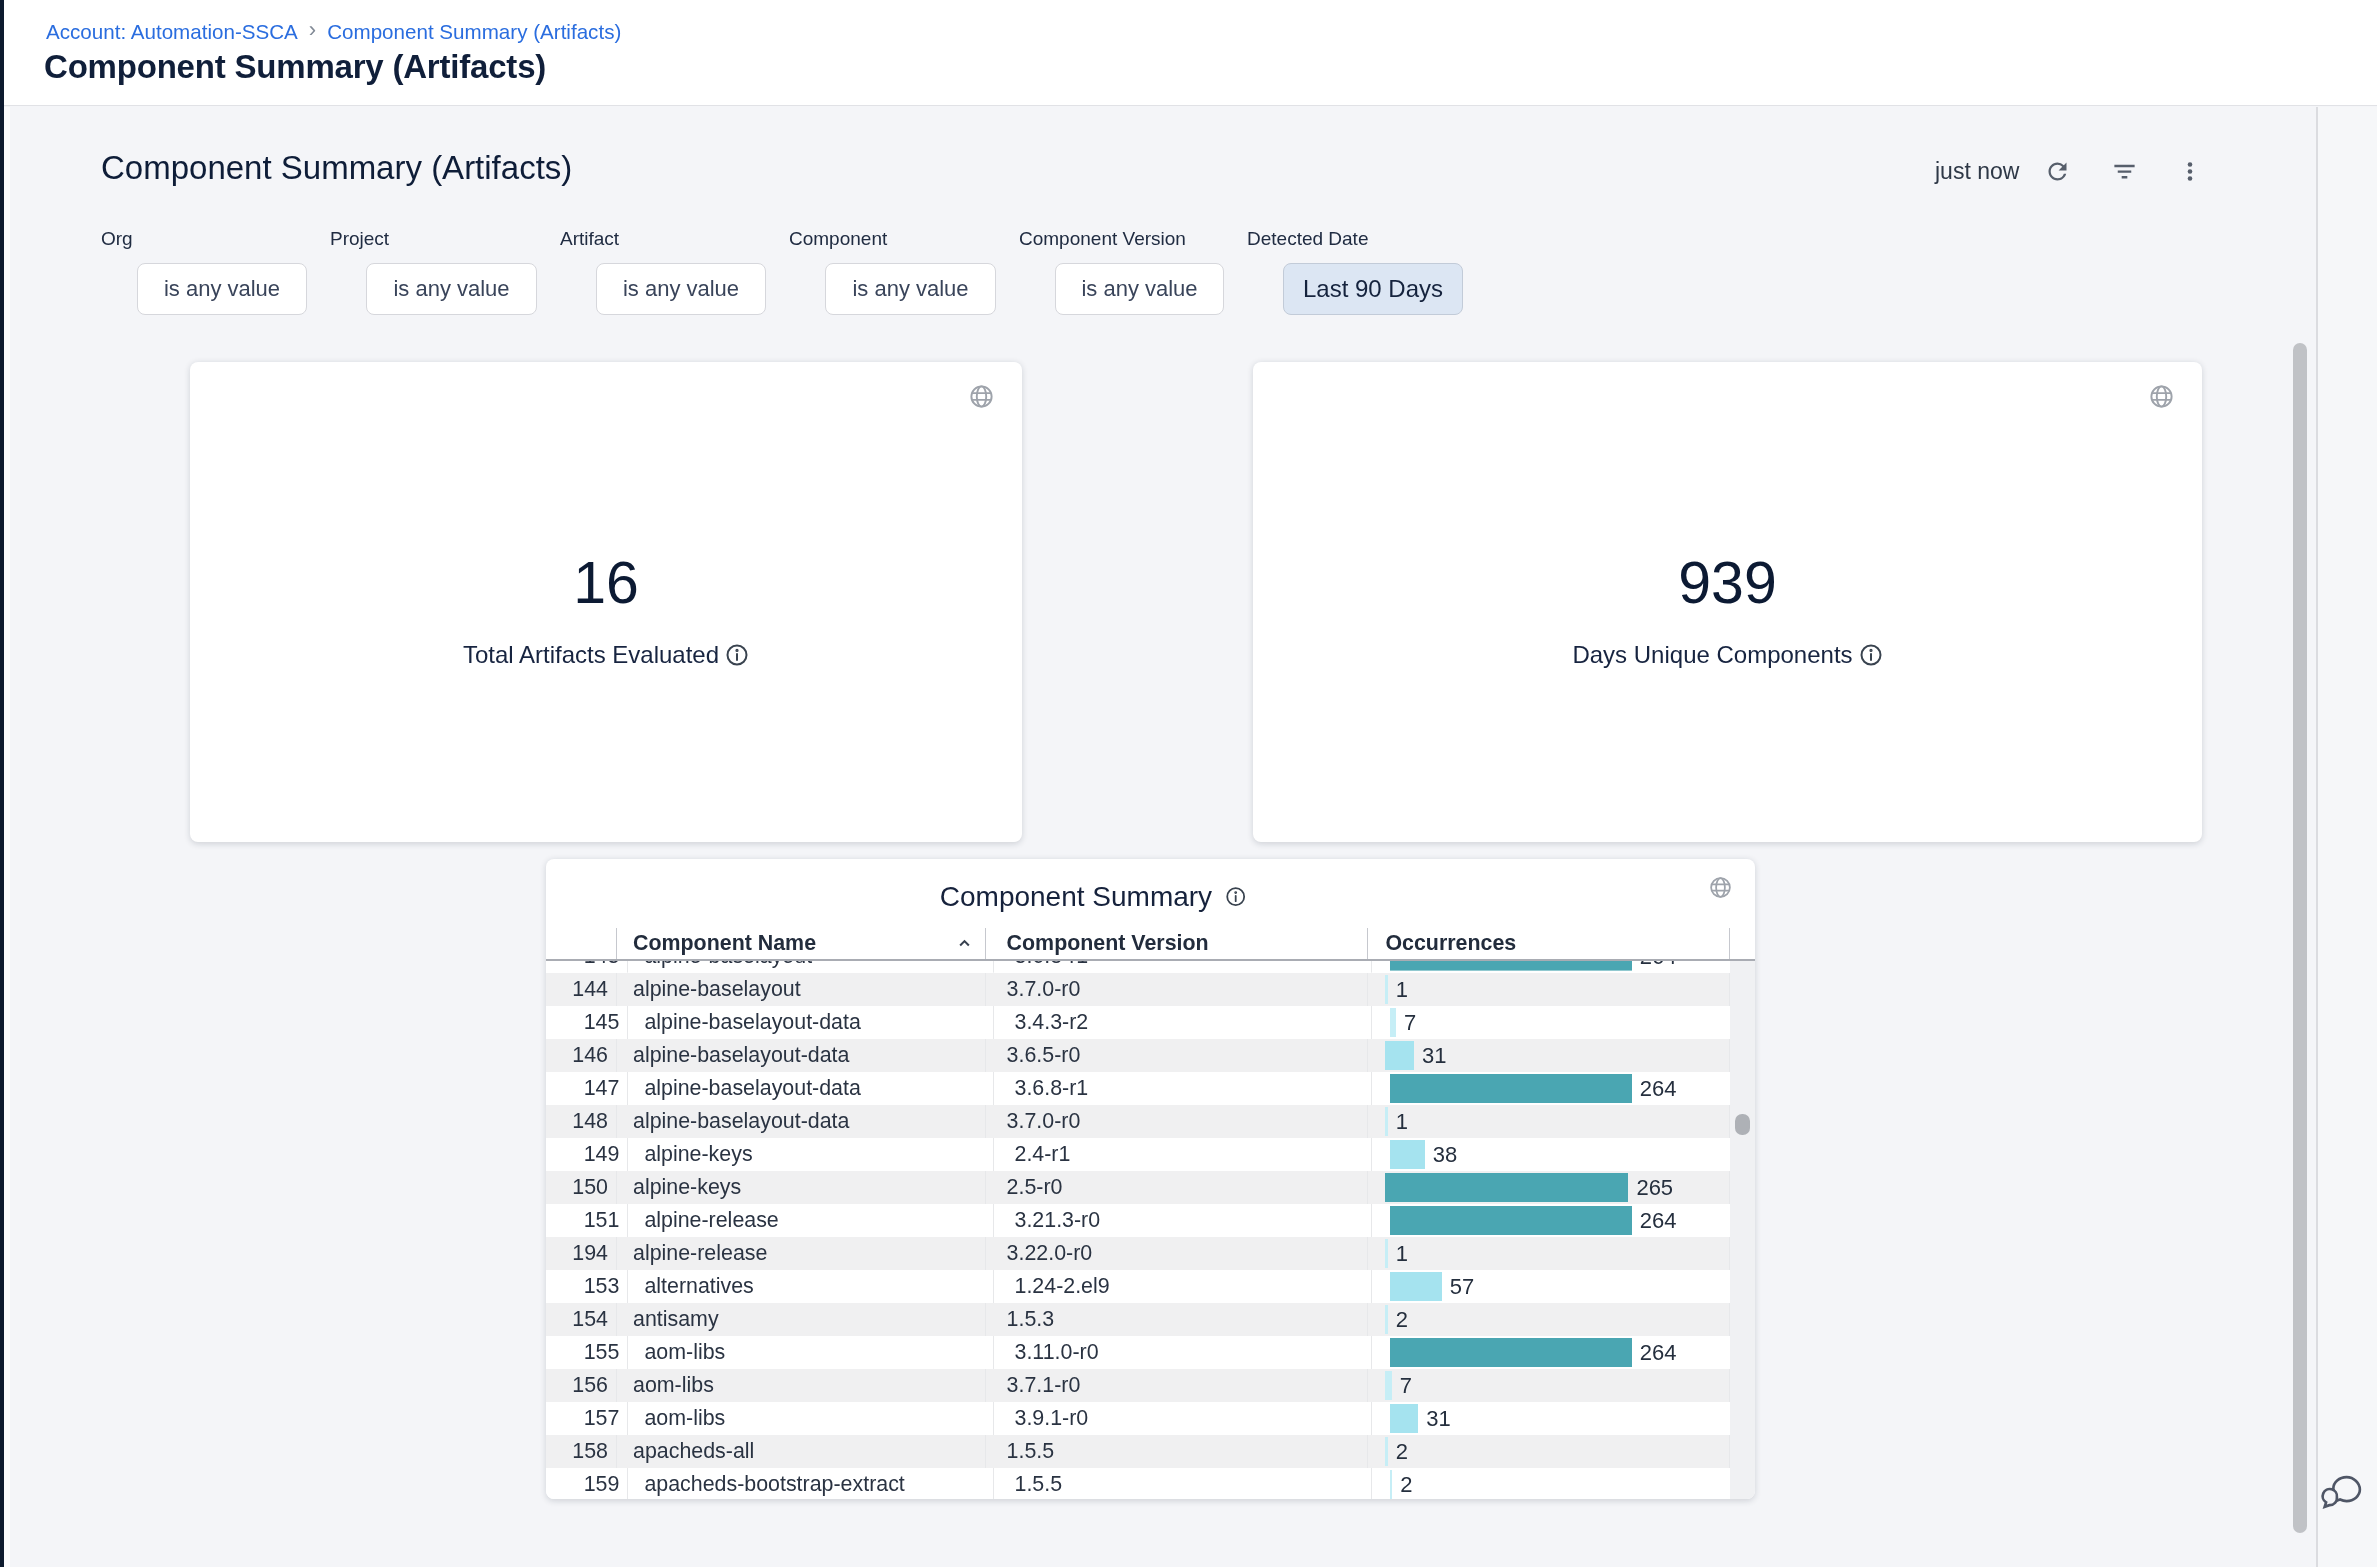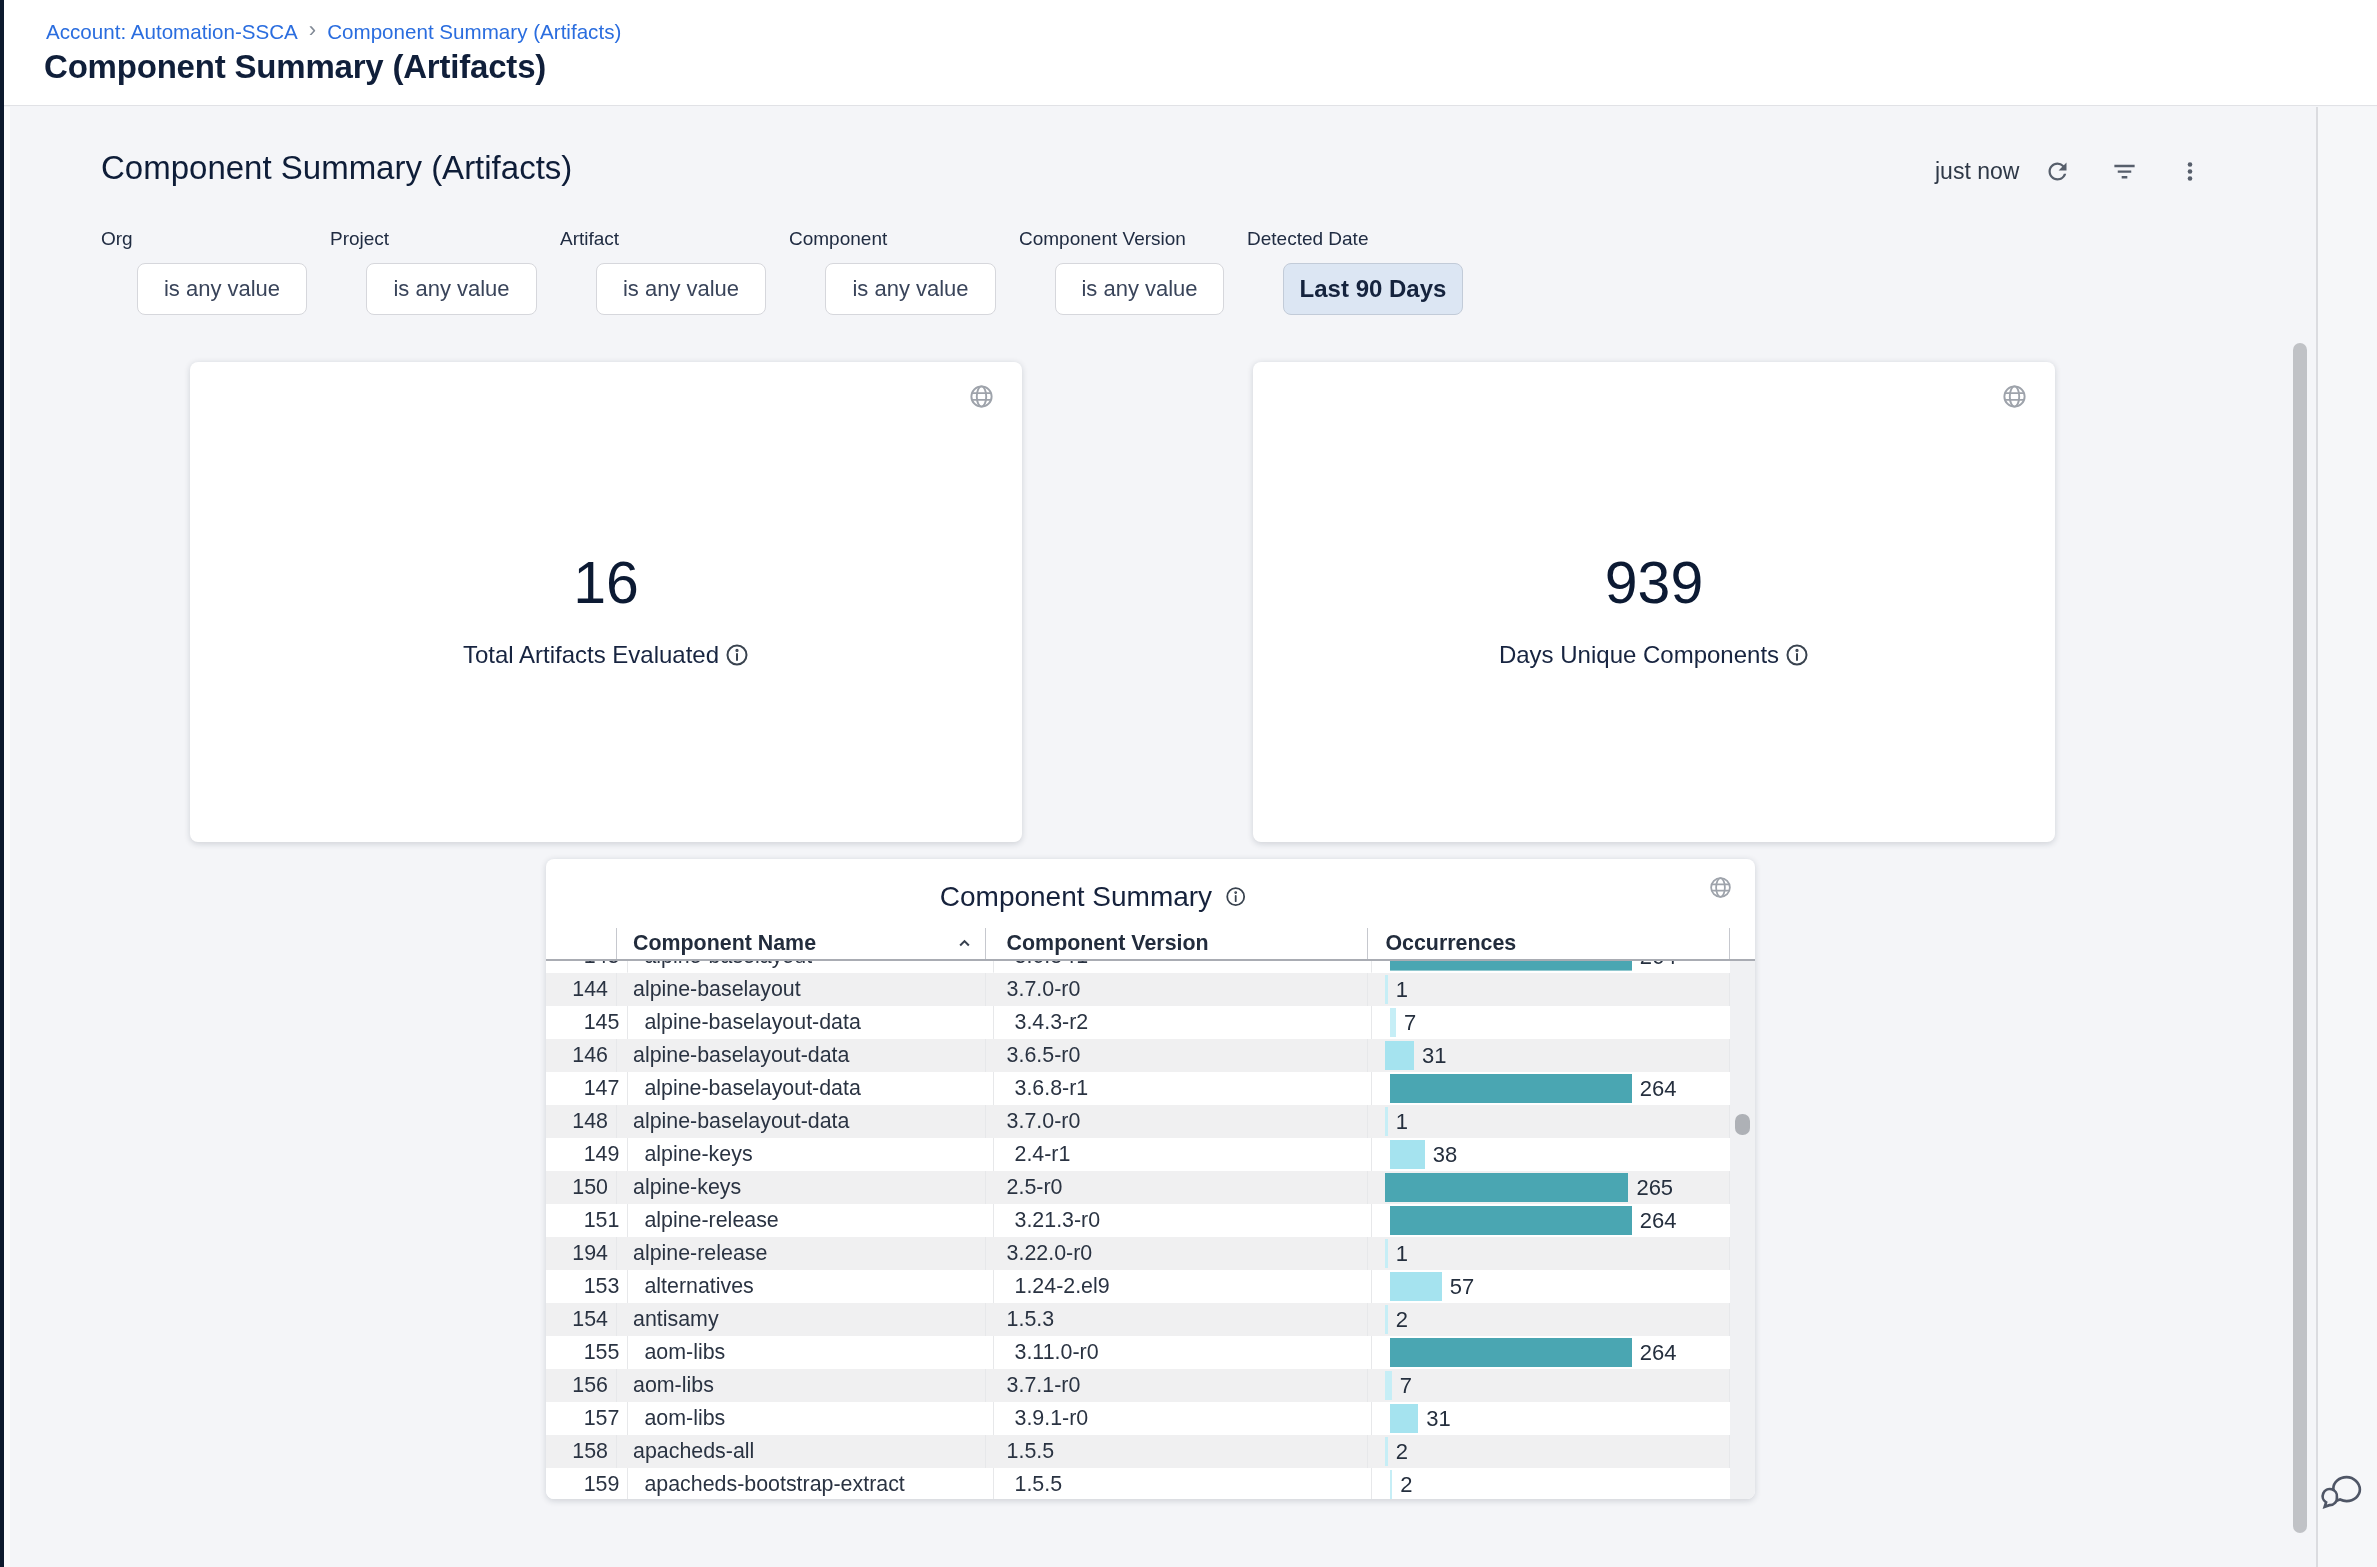--- a/index.html
+++ b/index.html
@@ -20,21 +20,21 @@
   .toolbar-right{position:absolute;left:1935px;top:152px;width:285px;height:38px;display:flex;align-items:center;}
   .refresh-status{font-size:23px;color:#2e3847;margin-right:25px;}
   .tbtn{width:27px;height:27px;color:#565e6b;cursor:pointer;margin-right:40px;flex:none;}
   .tbtn:last-child{margin-right:0;}
 
   
   .filters{position:absolute;left:101px;top:228px;display:flex;gap:23px;}
   .filter-label{font-size:19px;color:#202c42;margin-bottom:12.7px;}
   .fbox{height:52px;background:#fff;border:1.6px solid #d6d7dc;border-radius:8px;display:flex;align-items:center;
         justify-content:center;font-size:22px;color:#39445a;cursor:pointer;box-sizing:border-box;margin-left:36px;}
-  .fbox.active{background:#dce6f3;border-color:#c2cbd8;color:#15233d;font-weight:700;font-size:24px;}
+  .fbox.active{background:#dce6f3;border-color:#c2cbd8;color:#15233d;font-weight:400;font-size:24px;}
 
   
   .card{position:absolute;background:#fff;border-radius:8px;box-shadow:0 1.6px 6.3px rgba(20,30,50,.16);}
   .globe{position:absolute;color:#9ea3ab;}
   .stat-value{position:absolute;left:0;right:0;top:187px;text-align:center;font-size:59px;color:#0c1a33;}
   .stat-label{position:absolute;left:0;right:0;top:279px;display:flex;justify-content:center;align-items:center;gap:6px;
               font-size:24px;color:#172440;}
   .info-ic{color:#39434f;flex:none;}
 
   
@@ -140,21 +140,21 @@
     <div class="stat-label">
       <span>Total Artifacts Evaluated</span>
       <svg class="info-ic" width="24" height="24" viewBox="0 0 24 24" fill="none" stroke="currentColor" stroke-width="2">
         <circle cx="12" cy="12" r="9.5"></circle>
           <path d="M12 11v6" stroke-linecap="round"></path>
           <circle cx="12" cy="7.4" r="0.6" fill="currentColor"></circle>
       </svg>
     </div>
   </section>
 
-  <section class="card" style="left:1253px;top:362px;width:802px;height:480px;">
+  <section class="card" style="left:1253px;top:362px;width:949px;height:480px;">
     <svg class="globe" style="right:27px;top:20.6px;width:27px;height:27px" viewBox="0 0 24 24" fill="none" stroke="currentColor" stroke-width="1.7">
       <circle cx="12" cy="12" r="9"></circle>
         <ellipse cx="12" cy="12" rx="4.2" ry="9"></ellipse>
         <path d="M3.6 9h16.8M3.6 15h16.8"></path>
     </svg>
     <div class="stat-value">939</div>
     <div class="stat-label">
       <span>Days Unique Components</span>
       <svg class="info-ic" width="24" height="24" viewBox="0 0 24 24" fill="none" stroke="currentColor" stroke-width="2">
         <circle cx="12" cy="12" r="9.5"></circle>

